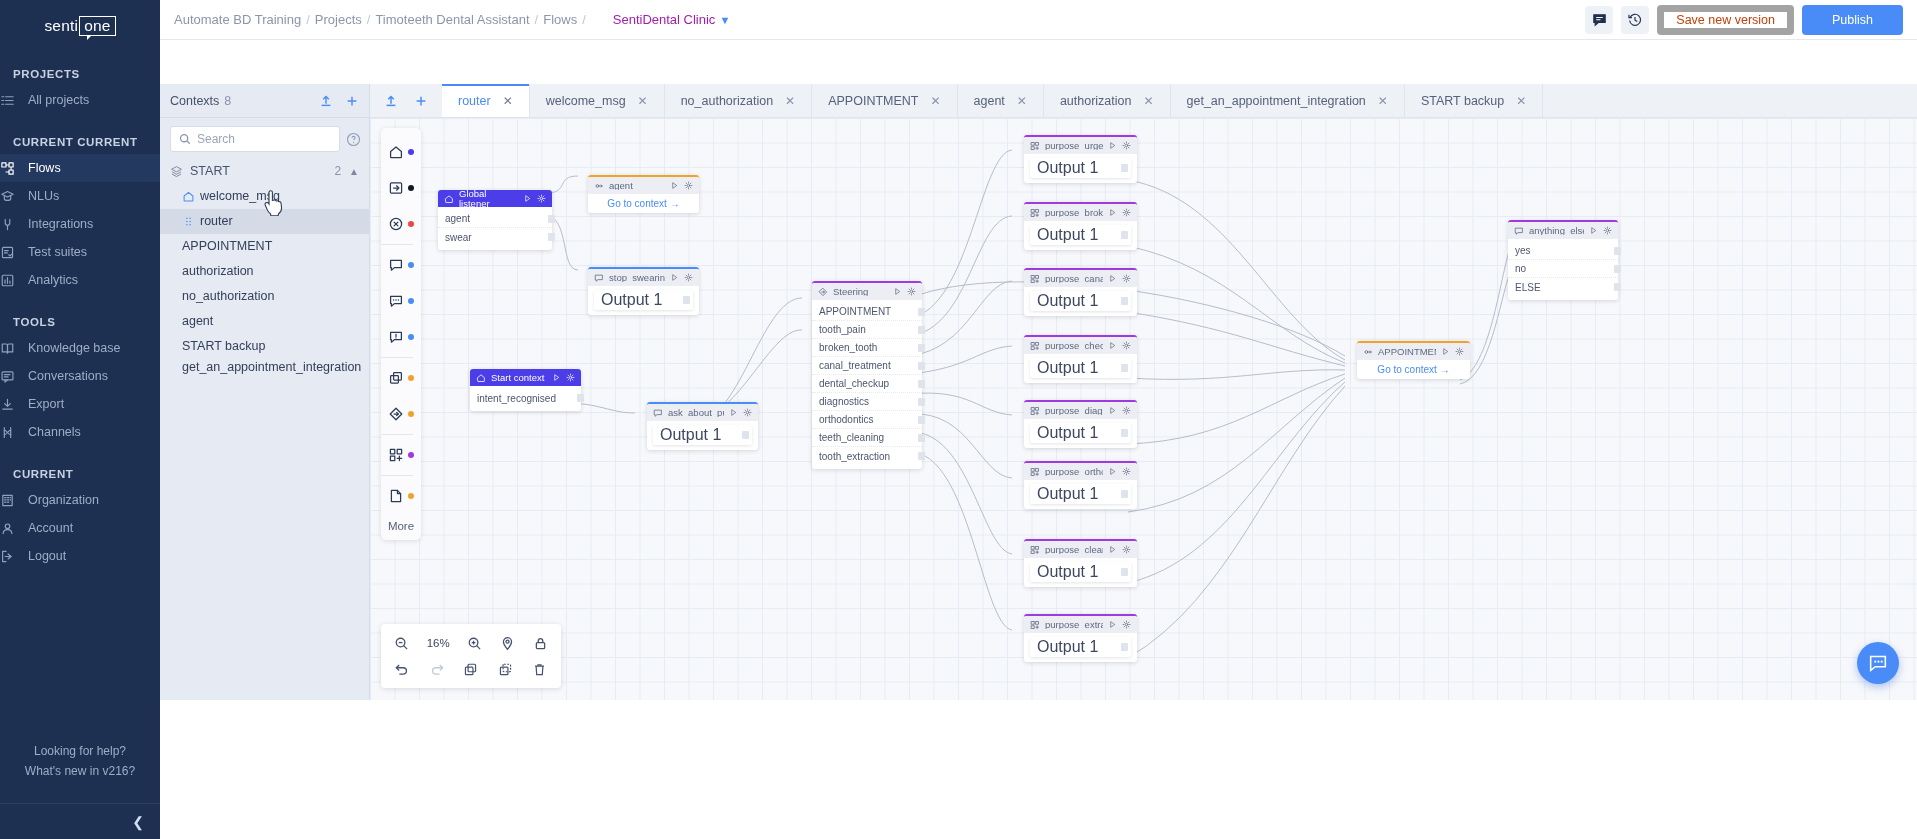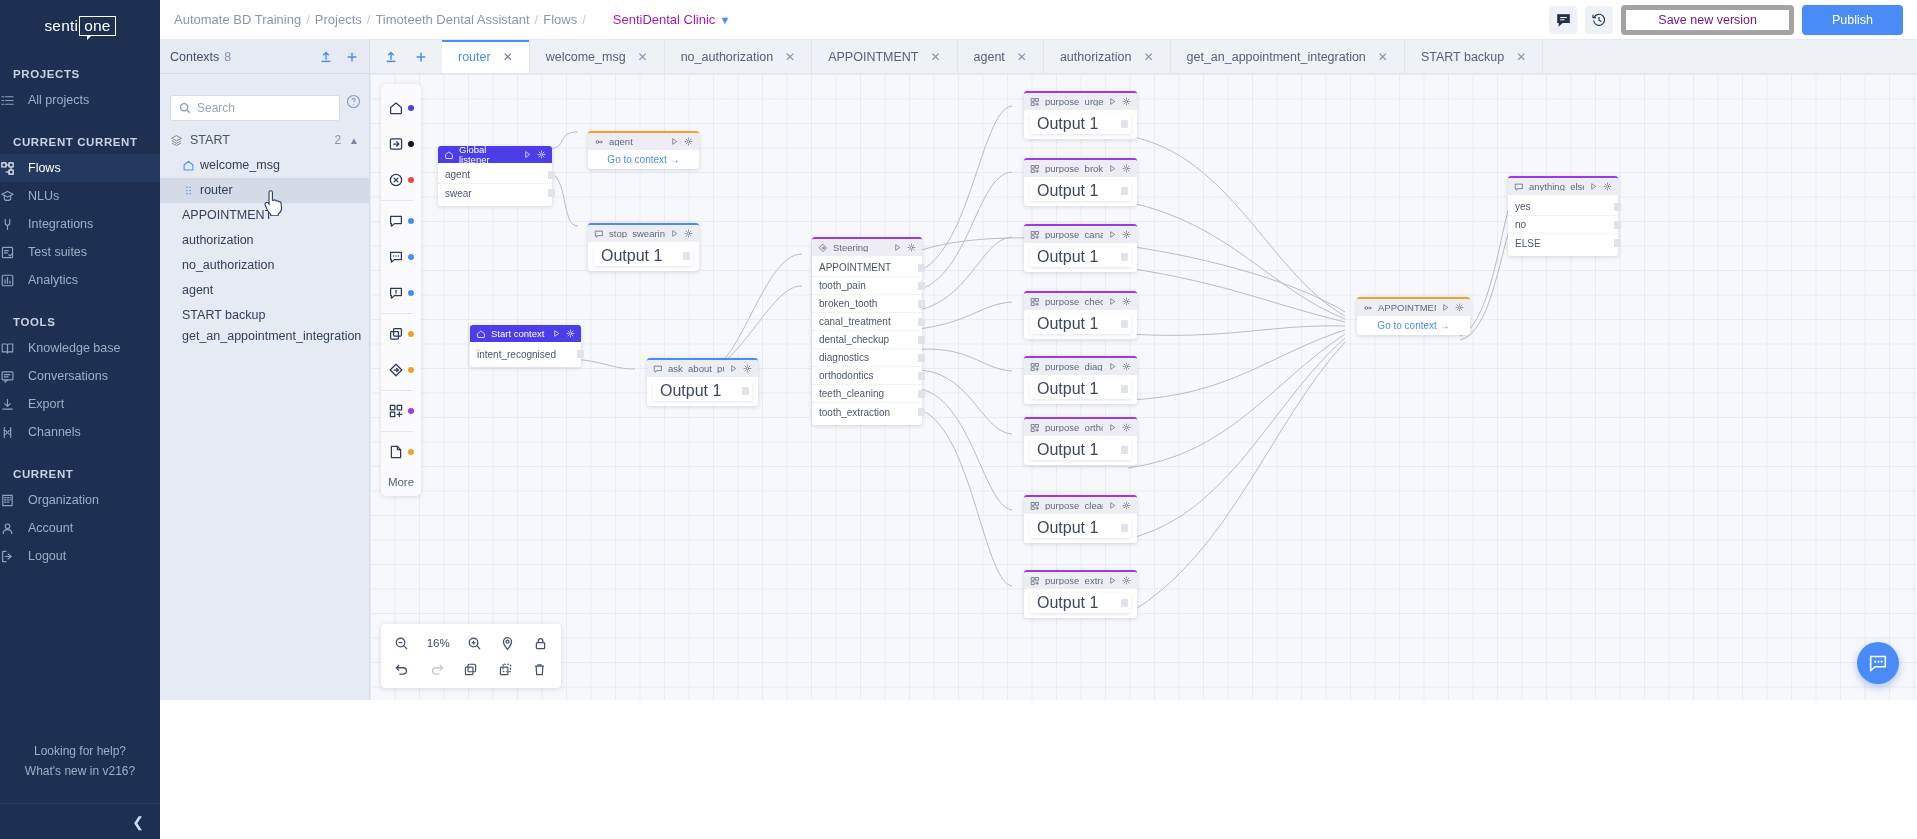--- a/index.html
+++ b/index.html
@@ -42,41 +42,41 @@
     text-align: center; font-size: 12px; color: #9daec7; line-height: 20px;
   }
   .nav-collapse {
     position: absolute; bottom: 0; left: 0; width: 100%; height: 36px;
     border-top: 1px solid #2b3f66; display: flex; align-items: center;
     justify-content: flex-end; padding-right: 16px; color: #cfe0f5; cursor: pointer;
     font-size: 14px;
   }
 
   
-  .main { flex: 1; display: flex; flex-direction: column; height: 700px; min-width:0;}
+  .main { flex: 1; display: flex; flex-direction: column; height: 700px; min-width:0;gap:44px;}
 
   
   .header {
     height: 40px; background: #fff; display: flex; align-items: center;
     border-bottom: 1px solid #e3e7ef; flex: 0 0 40px; padding: 0 14px 0 14px;
   }
   .breadcrumb { display: flex; align-items: center; font-size: 13px; color: #8b96ab; gap: 5px;}
   .breadcrumb .crumb { cursor: pointer; }
   .breadcrumb .crumb.last { color:#a21caf;margin-left:22px; }
   .breadcrumb .sep { color: #c0c8d6; }
   .bc-caret { color:#4a8cf7; font-size:11px; margin-left:4px; cursor:pointer;}
   .hdr-right { margin-left: auto; display: flex; align-items: center; gap: 8px; }
   .icon-btn {
     width: 28px; height: 28px; border-radius: 4px; background: #eef1f6;
     display: flex; align-items: center; justify-content: center; cursor: pointer;
     color: #2b3a55;
   }
   .btn-outline {
-    height: 30px; border: 5px solid #a3a3a3; color: #701a75; border-radius: 4px;
-    padding: 0 32px; display: flex; align-items: center; font-size: 12.5px;
+    height: 30px; border: 7px solid #a3a3a3; color: #c2410c; border-radius: 4px;
+    padding: 0 12px; display: flex; align-items: center; font-size: 12.5px;
     cursor: pointer; background: #fff;
   }
   .btn-primary {
     height: 30px; background: #4a8cf7; color: #fff; border-radius: 4px;
     padding: 0 30px; display: flex; align-items: center; font-size: 12.5px;
     cursor: pointer; border: none;
   }
 
   
   .body { flex: 1; display: flex; min-height: 0; }
@@ -88,21 +88,21 @@
   }
   .ctx-head {
     height: 34px; display: flex; align-items: center; padding: 0 10px;
     font-size: 12.5px; color: #44516b; border-bottom: 1px solid #d6dce8;
   }
   .ctx-head .count { color: #8793ab; margin-left: 5px; }
   .ctx-head .acts { margin-left: auto; display: flex; gap: 12px; color: #4a8cf7; cursor: pointer; }
   .ctx-search-row { display:flex; align-items:center; padding: 8px 8px 6px 10px; gap:6px;}
   .ctx-search {
     flex:1; height: 26px; background: #fff; border: 1px solid #d6dce8; border-radius: 3px;
-    display: flex; align-items: center; padding: 0 8px; gap: 6px; margin-top: 13px;
+    display: flex; align-items: center; padding: 0 8px; gap: 6px;
   }
   .ctx-search input {
     border: none; outline: none; font-size: 12px; color: #4a5costs; width: 100%;
     font-family: "Liberation Sans", sans-serif; color:#56617a; background:transparent;
   }
   .ctx-search input::placeholder { color: #9aa5ba; }
   .help-circle { color:#8da0bd; cursor:pointer; font-size:13px;}
   .ctx-group {
     display: flex; align-items: center; height: 26px; padding: 0 10px;
     font-size: 12.5px; color: #46536d;

